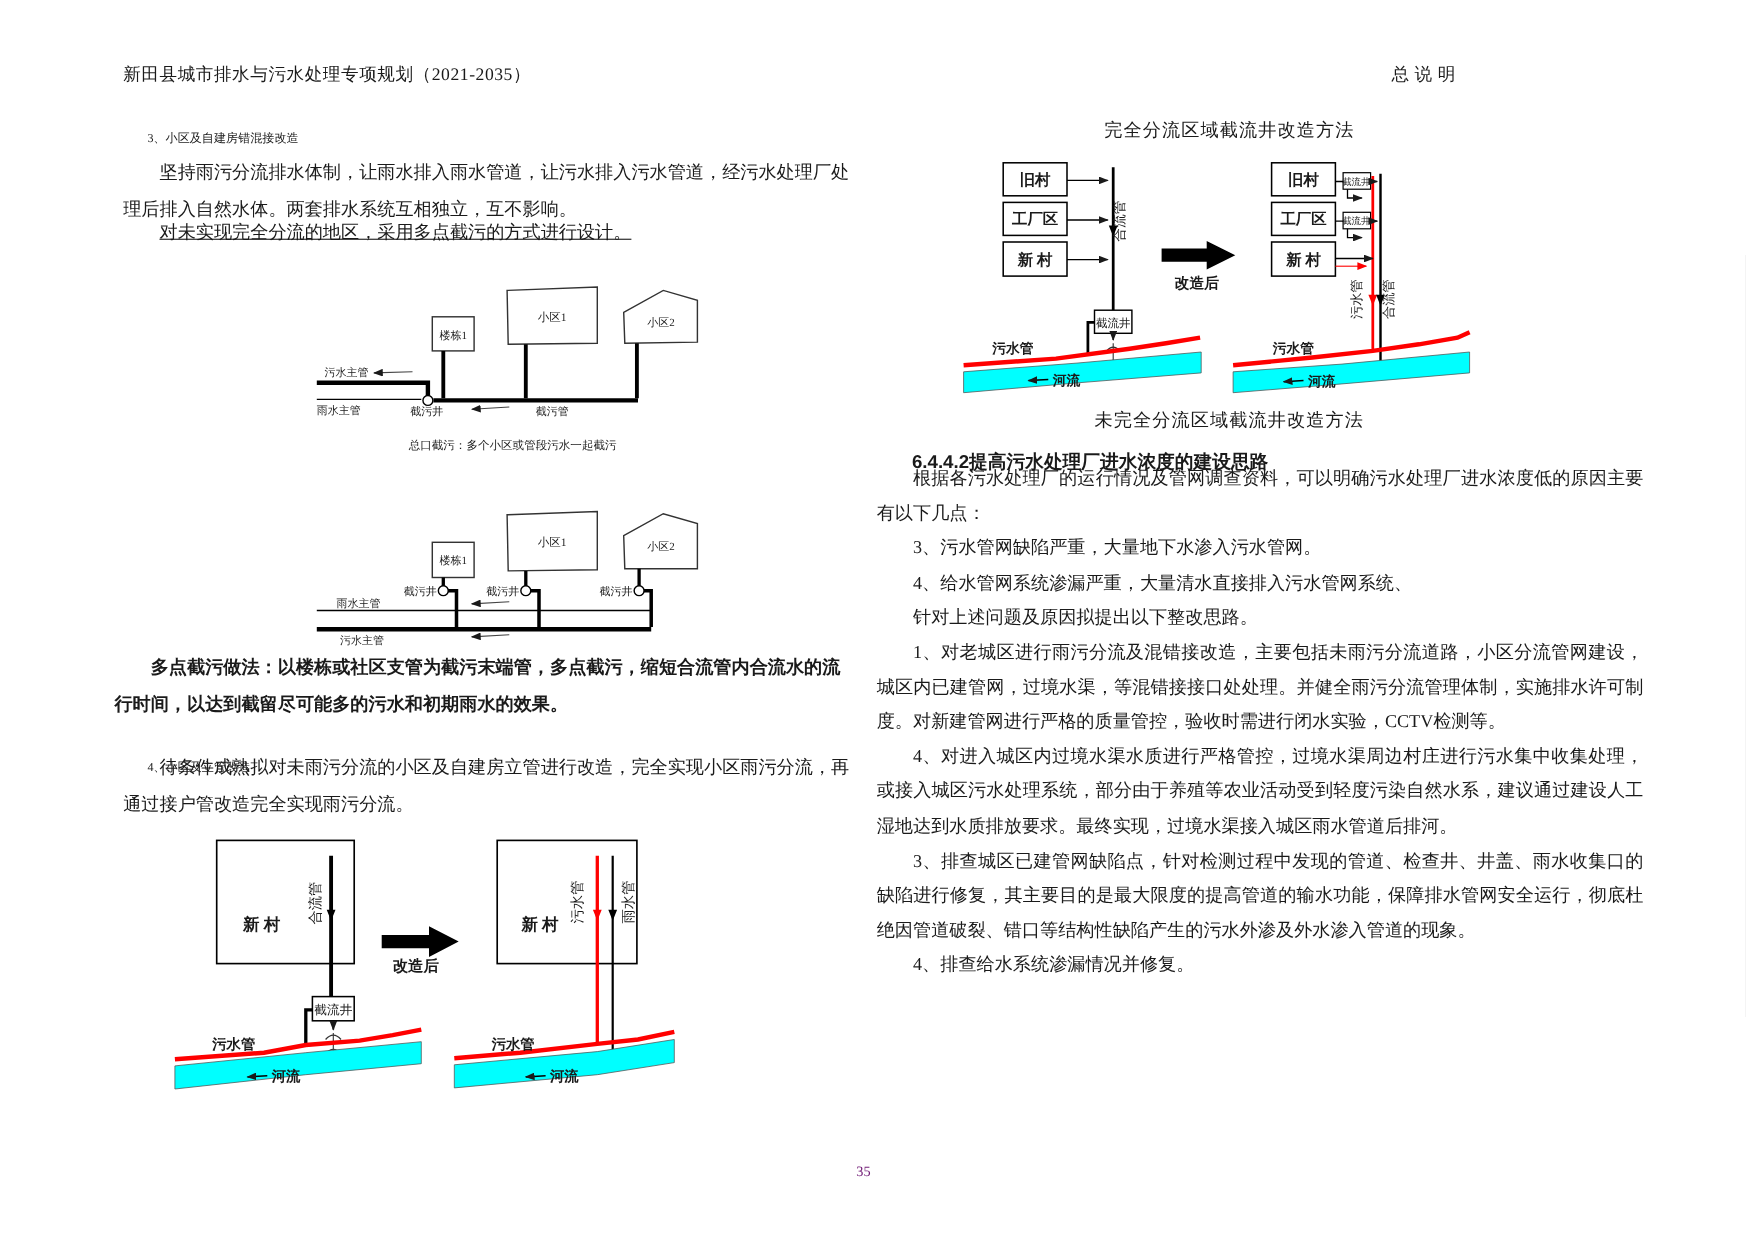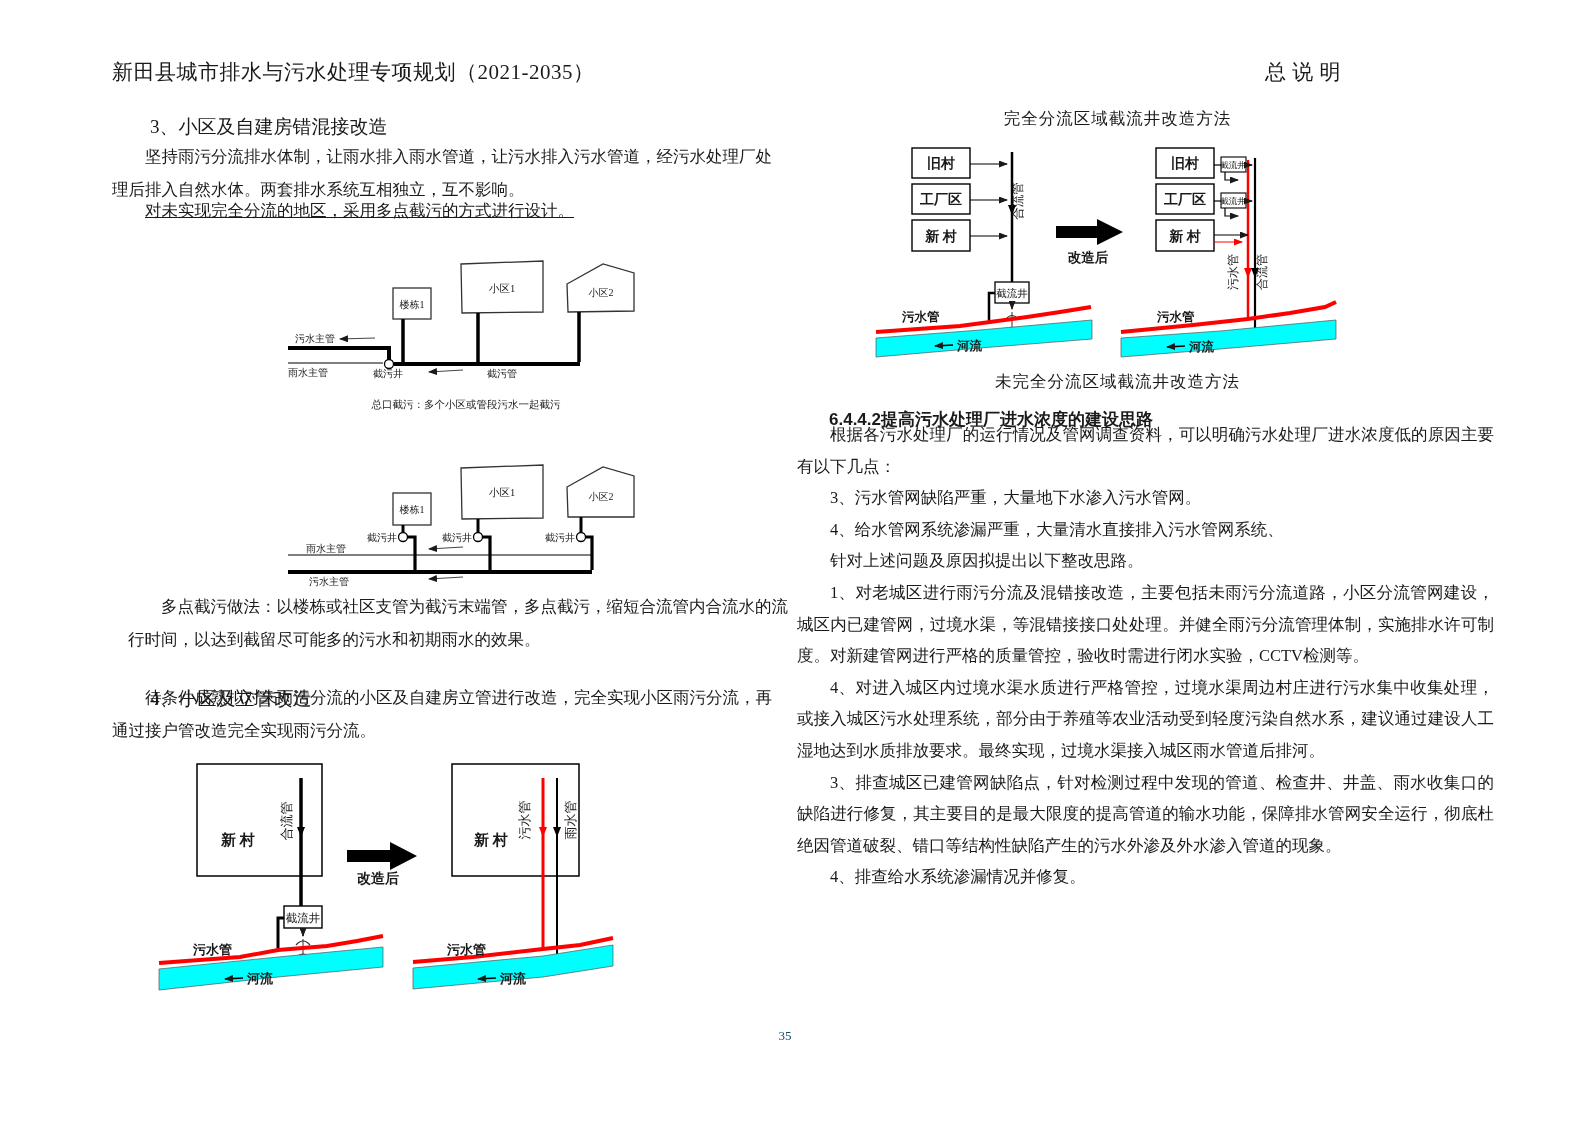--- a/index.html
+++ b/index.html
@@ -1,27 +1,27 @@
 <!DOCTYPE html>
 <html><head>
 <meta charset="utf-8">
 <style>
   html,body{margin:0;padding:0;background:#e8e8e8;}
   .page{position:relative;width:1587px;height:1122px;background:#ffffff;
         font-family:"Liberation Serif",serif;color:#1a1a1a;overflow:hidden;}
   .abs{position:absolute;}
-  .hdr{font-size:21px;letter-spacing:.5px;}
+  .hdr{font-size:16px;letter-spacing:.5px;}
   .ltxt{width:660px;font-size:16.5px;line-height:33px;text-align:justify;}
   .ltxt p,.rtxt p{margin:0;text-indent:2em;}
   .rtxt{width:697px;font-size:16.5px;line-height:31.6px;text-align:justify;}
-  .h-plain{font-size:19px;}
+  .h-plain{font-size:11px;}
   .h-bold{font-family:"Liberation Sans",sans-serif;font-weight:bold;font-size:17px;}
   .center{text-align:center;}
   .dgm-title{font-size:16.5px;letter-spacing:1px;}
-  .pagenum{font-size:13px;color:#0c4a6e;}
+  .pagenum{font-size:13px;color:#701a75;margin-top:29px;}
   svg{display:block;}
   svg text{font-family:"Liberation Serif",serif;fill:#1a1a1a;}
   .blue-label{font-weight:bold;}
 </style>
 </head>
 <body>
 
 <div class="page">
 
   <div class="abs hdr" style="left:112px;top:58px;">新田县城市排水与污水处理专项规划（2021-2035）</div>
@@ -99,21 +99,21 @@
     <line x1="193" y1="95" x2="159" y2="97" stroke="#444" stroke-width="1" marker-end="url(#m2a)"></line>
     <line x1="193" y1="125" x2="159" y2="127" stroke="#444" stroke-width="1" marker-end="url(#m2a)"></line>
 
     <text x="36" y="100" font-size="10">雨水主管</text>
     <text x="39" y="133" font-size="10">污水主管</text>
     <text x="127" y="89" font-size="10" text-anchor="end">截污井</text>
     <text x="202" y="89" font-size="10" text-anchor="end">截污井</text>
     <text x="305" y="89" font-size="10" text-anchor="end">截污井</text>
   </svg>
 
-  <div class="abs ltxt" style="left:128px;top:590px;">
+  <div class="abs ltxt" style="left:104px;top:590px;font-weight:bold;">
     <p>多点截污做法：以楼栋或社区支管为截污末端管，多点截污，缩短合流管内合流水的流行时间，以达到截留尽可能多的污水和初期雨水的效果。</p>
   </div>
   <div class="abs ltxt" style="left:112px;top:648px;margin-top:34px;">
     <p class="h-plain">4、小区及立管改造</p>
   </div>
   <div class="abs ltxt" style="left:112px;top:681px;">
     <p>待条件成熟拟对未雨污分流的小区及自建房立管进行改造，完全实现小区雨污分流，再通过接户管改造完全实现雨污分流。</p>
   </div>
 
   <svg class="abs" style="left:155px;top:755px;" width="640" height="245" viewBox="0 0 640 245">

